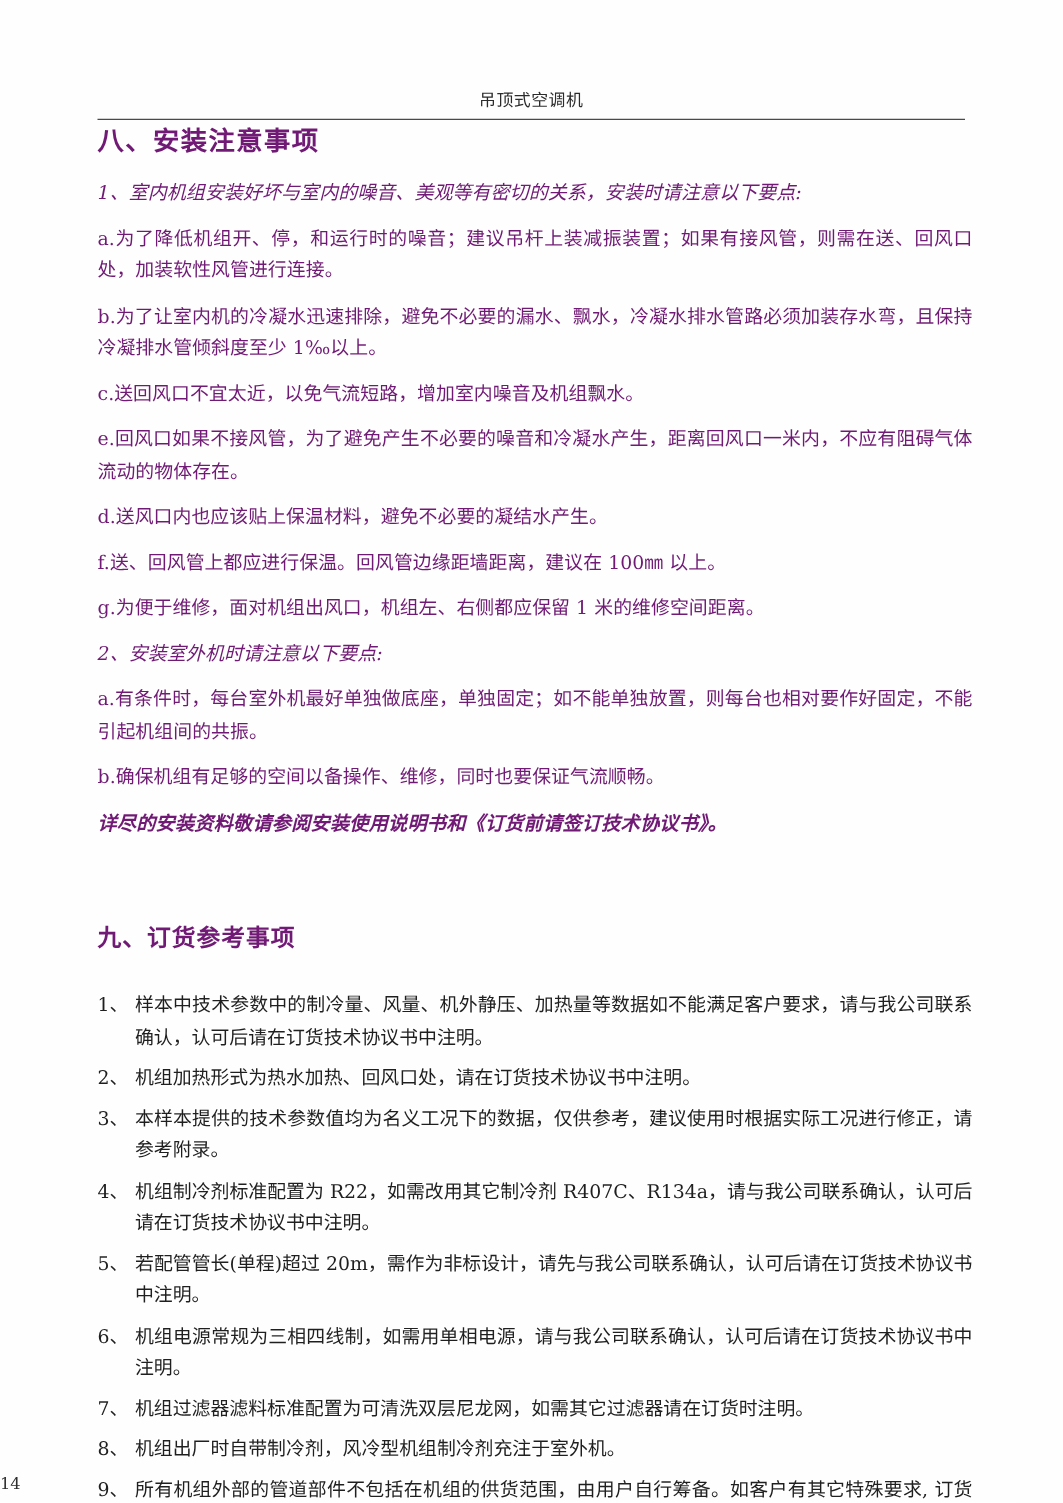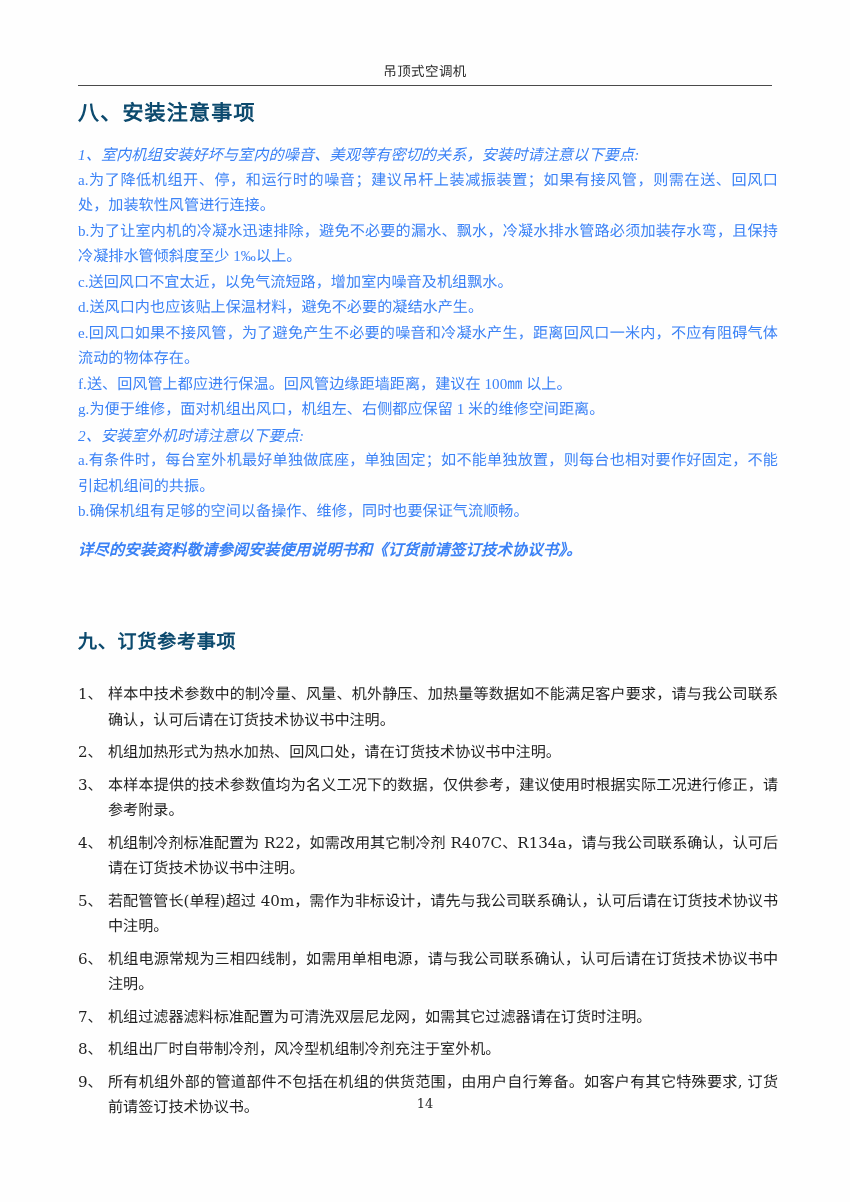--- a/index.html
+++ b/index.html
@@ -23,21 +23,21 @@
     left: 0; top: 0;
     width: 850px;
     height: 1202px;
     background: #fefefe;
   }
 
   
   .header-zone {
     position: absolute;
     left: 78px;
-    top: 62px;
+    top: 72px;
     width: 694px;
   }
   .header-title {
     text-align: center;
     font-size: 13.5px;
     line-height: 18px;
     letter-spacing: 0.4px;
     color: #2b2b2b;
     font-family: "DejaVu Serif", "Liberation Serif", serif;
   }
@@ -55,51 +55,50 @@
     top: 98px;
     width: 700px;
   }
 
   h2.section-heading {
     margin: 0;
     font-size: 21px;
     line-height: 30px;
     font-weight: bold;
     letter-spacing: 1.2px;
-    color: #0c4a6e;
+    color: #701a75;
     font-family: "DejaVu Serif", "Liberation Serif", serif;
   }
   h2.section-heading.secondary {
     font-size: 19px;
     letter-spacing: 0.8px;
   }
 
   .para {
     margin: 0;
     font-size: 15.1px;
     line-height: 25.5px;
     text-align: justify;
     text-justify: inter-ideograph;
-    color: #3b82f6;
+    color: #701a75;
     letter-spacing: 0.05px;
-    font-family: Liberation Serif, serif;
   }
   .para.italic {
     font-style: italic;
     font-size: 15.2px;
   }
   .para.bold-italic {
     font-style: italic;
     font-weight: bold;
     font-size: 15.3px;
     letter-spacing: 0.2px;
   }
 
   .blk-a { margin-top: 14px; }
-  .blk-b { }
+  .blk-b { margin-top: 11px; }
   .blk-c { margin-top: 12px; }
 
   
   ol.order-list {
     margin: 0;
     padding: 0;
     list-style: none;
   }
   ol.order-list > li {
     display: flex;
@@ -119,23 +118,22 @@
   .li-text {
     flex: 1 1 auto;
     text-align: justify;
     text-justify: inter-ideograph;
   }
 
   
   .footer-zone {
     position: absolute;
     left: 0;
-    top: 1096px;
+    top: 1180px;
     width: 850px;
-    text-align: center;
   }
   .page-number {
     font-size: 13px;
     line-height: 16px;
     color: #2d2d2d;
   }
 </style>
 </head>
 <body>
 
@@ -151,23 +149,23 @@
     <h2 class="section-heading">八、安装注意事项</h2>
 
     <p class="para italic blk-a">1、室内机组安装好坏与室内的噪音、美观等有密切的关系，安装时请注意以下要点:</p>
 
     <p class="para blk-b">a.为了降低机组开、停，和运行时的噪音；建议吊杆上装减振装置；如果有接风管，则需在送、回风口处，加装软性风管进行连接。</p>
 
     <p class="para blk-b">b.为了让室内机的冷凝水迅速排除，避免不必要的漏水、飘水，冷凝水排水管路必须加装存水弯，且保持冷凝排水管倾斜度至少 1‰以上。</p>
 
     <p class="para blk-b">c.送回风口不宜太近，以免气流短路，增加室内噪音及机组飘水。</p>
 
+    <p class="para blk-b">e.回风口如果不接风管，为了避免产生不必要的噪音和冷凝水产生，距离回风口一米内，不应有阻碍气体流动的物体存在。</p>
+
     <p class="para blk-b">d.送风口内也应该贴上保温材料，避免不必要的凝结水产生。</p>
-
-    <p class="para blk-b">e.回风口如果不接风管，为了避免产生不必要的噪音和冷凝水产生，距离回风口一米内，不应有阻碍气体流动的物体存在。</p>
 
     <p class="para blk-b">f.送、回风管上都应进行保温。回风管边缘距墙距离，建议在 100㎜ 以上。</p>
 
     <p class="para blk-b">g.为便于维修，面对机组出风口，机组左、右侧都应保留 1 米的维修空间距离。</p>
 
     <p class="para italic blk-b">2、安装室外机时请注意以下要点:</p>
 
     <p class="para blk-b">a.有条件时，每台室外机最好单独做底座，单独固定；如不能单独放置，则每台也相对要作好固定，不能引起机组间的共振。</p>
 
     <p class="para blk-b">b.确保机组有足够的空间以备操作、维修，同时也要保证气流顺畅。</p>
@@ -189,21 +187,21 @@
       <li>
         <span class="li-marker">3、</span>
         <span class="li-text">本样本提供的技术参数值均为名义工况下的数据，仅供参考，建议使用时根据实际工况进行修正，请参考附录。</span>
       </li>
       <li>
         <span class="li-marker">4、</span>
         <span class="li-text">机组制冷剂标准配置为 R22，如需改用其它制冷剂 R407C、R134a，请与我公司联系确认，认可后请在订货技术协议书中注明。</span>
       </li>
       <li>
         <span class="li-marker">5、</span>
-        <span class="li-text">若配管管长(单程)超过 40m，需作为非标设计，请先与我公司联系确认，认可后请在订货技术协议书中注明。</span>
+        <span class="li-text">若配管管长(单程)超过 20m，需作为非标设计，请先与我公司联系确认，认可后请在订货技术协议书中注明。</span>
       </li>
       <li>
         <span class="li-marker">6、</span>
         <span class="li-text">机组电源常规为三相四线制，如需用单相电源，请与我公司联系确认，认可后请在订货技术协议书中注明。</span>
       </li>
       <li>
         <span class="li-marker">7、</span>
         <span class="li-text">机组过滤器滤料标准配置为可清洗双层尼龙网，如需其它过滤器请在订货时注明。</span>
       </li>
       <li>

